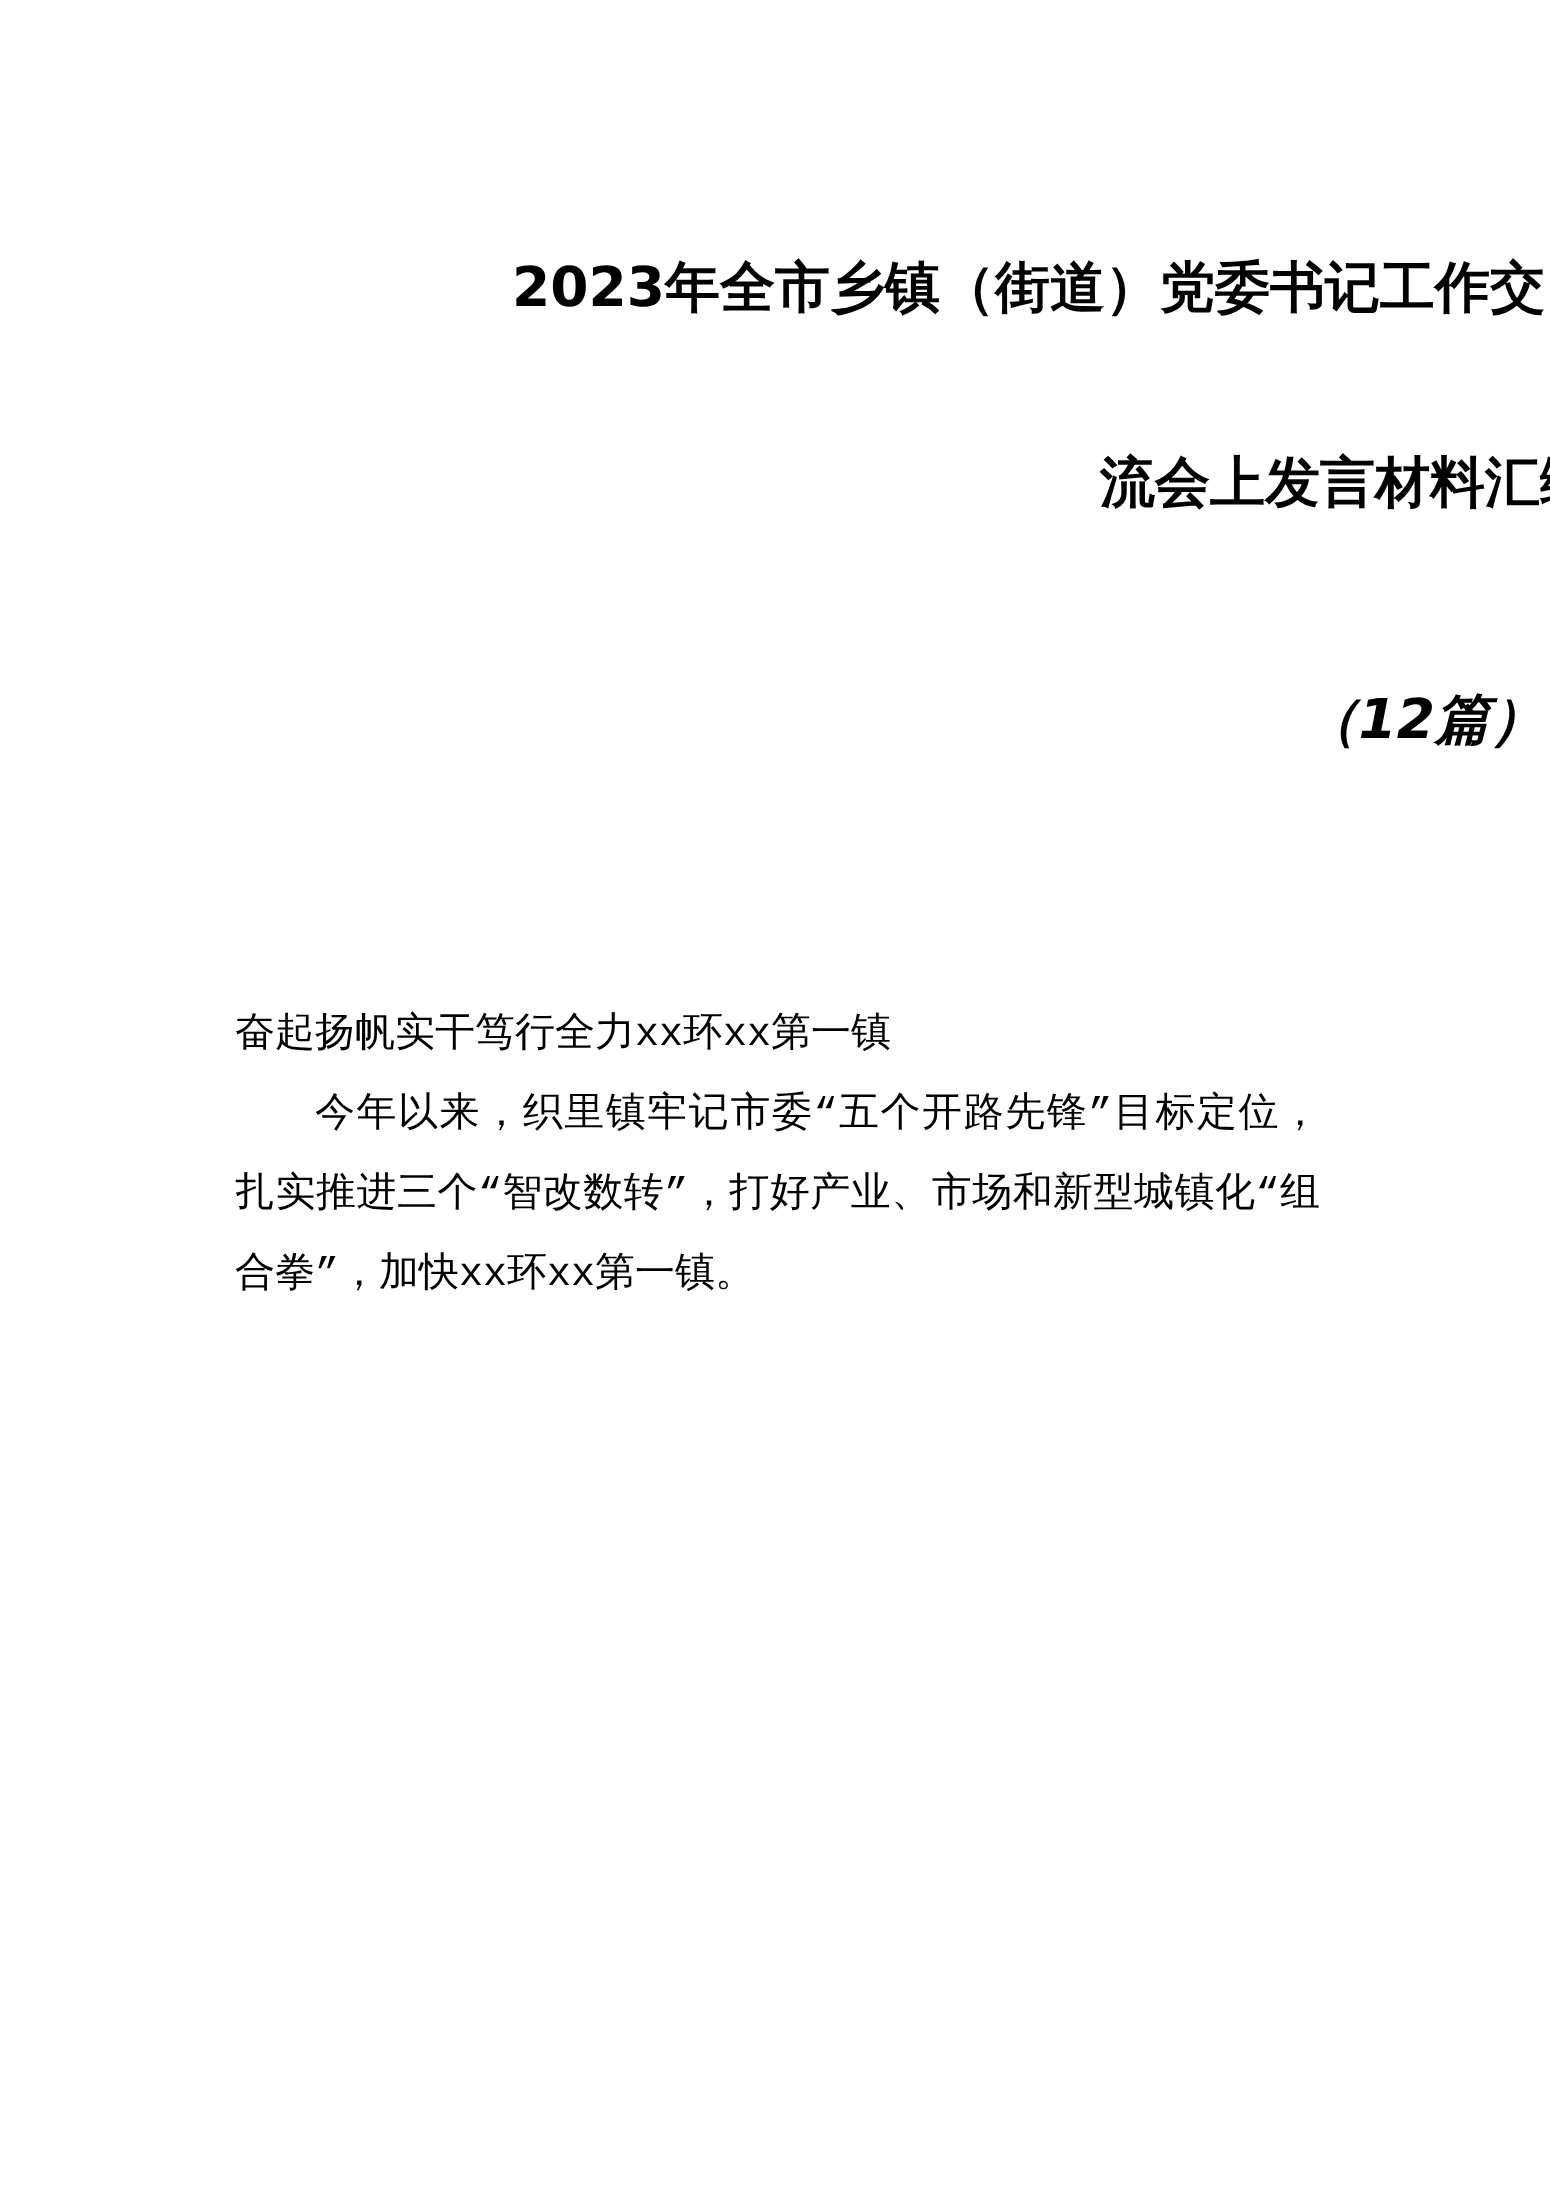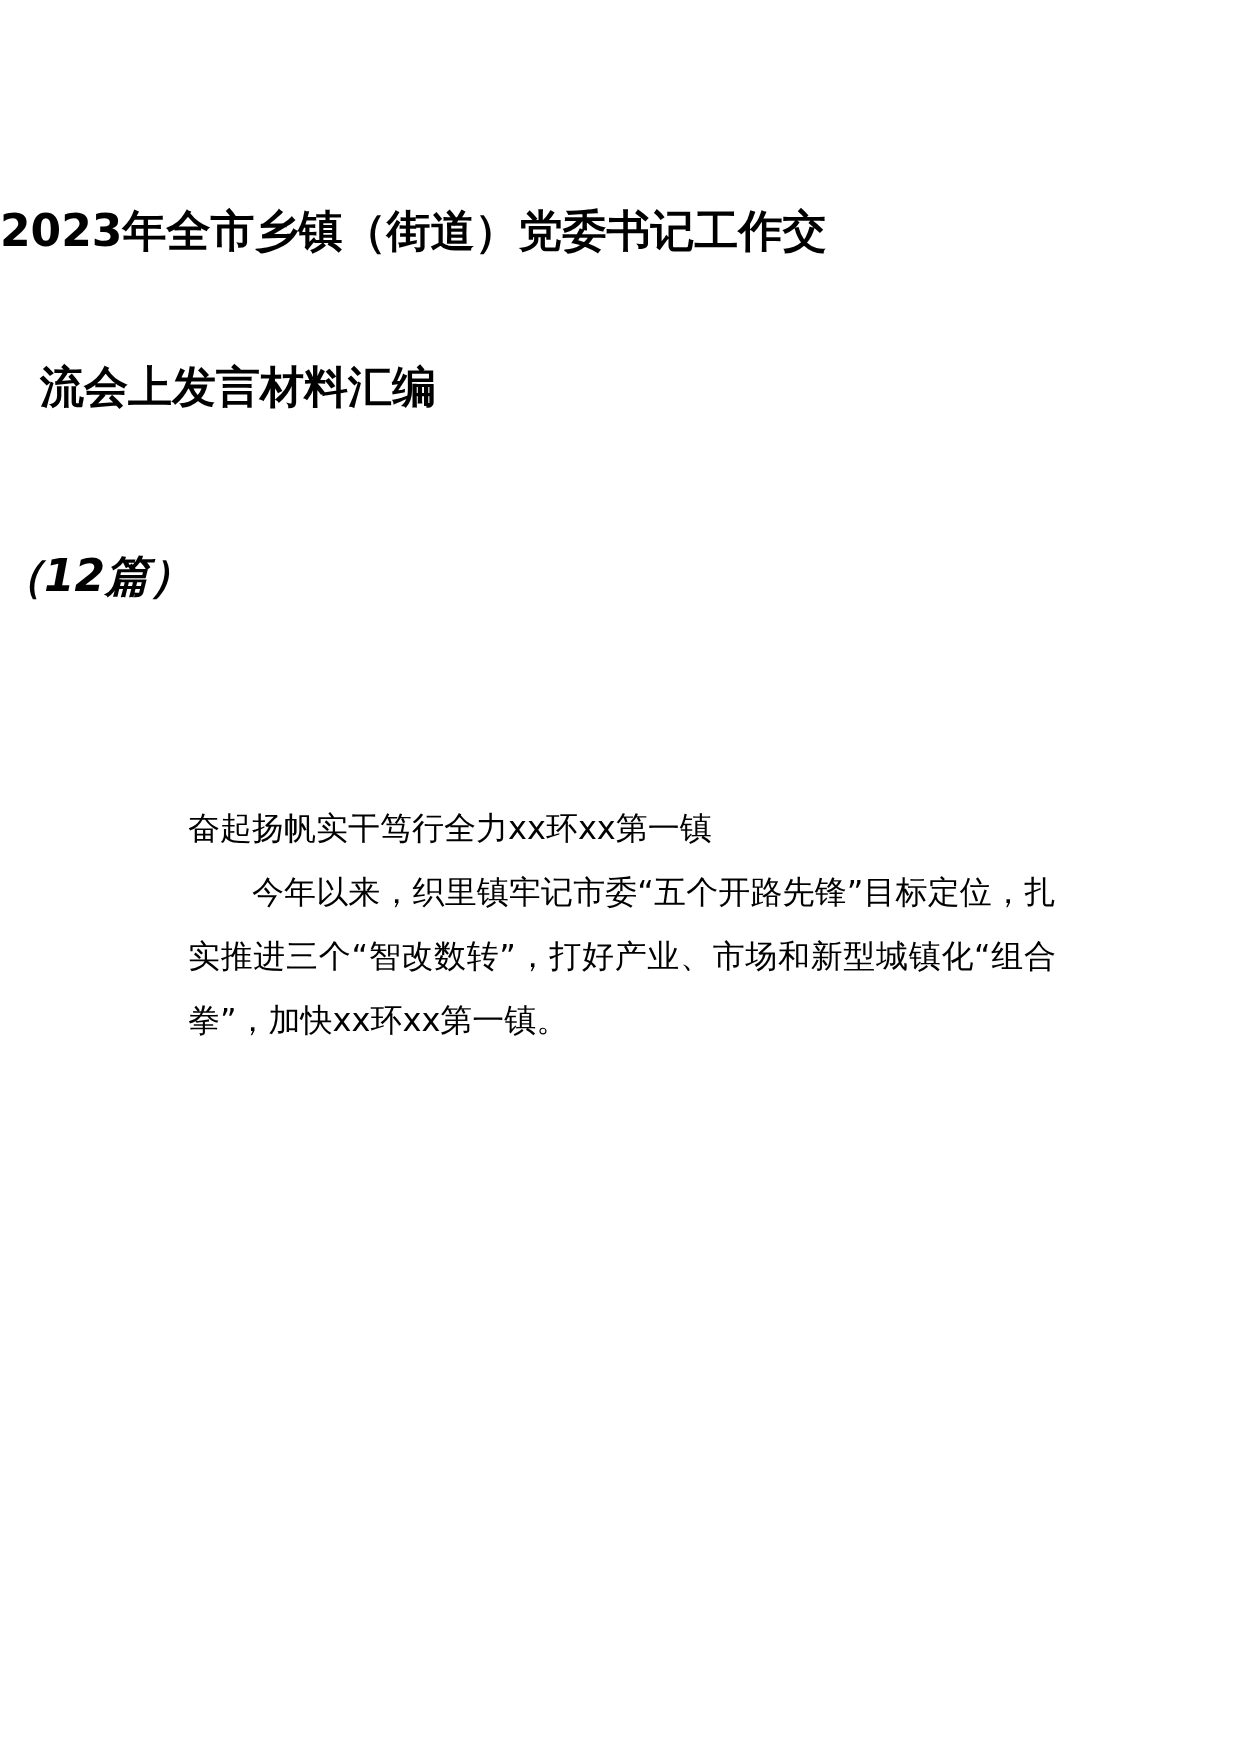--- a/index.html
+++ b/index.html
@@ -1,25 +1,25 @@
 <!DOCTYPE html>
 <html><head>
   <meta charset="utf-8">
   <style>
     html, body { margin: 0; padding: 0; background: #ffffff; }
     body { width: 1240px; height: 1754px; position: relative; overflow: hidden;
            font-family: "DejaVu Sans", "Liberation Sans", sans-serif; color: #000; }
-    .title-line { position: absolute; left: 0; width: 1236px; text-align: left;
+    .title-line { position: absolute; left: 0; width: 1236px; text-align: right;
                   font-weight: bold; font-size: 44px; line-height: 60px; letter-spacing: 0px; }
     #t1 { top: 201px; }
     #t2 { top: 357px; margin-left: 40px; }
     #t3 { top: 546px; font-style: italic; }
     .body { position: absolute; left: 188px; width: 868px; top: 796px;
             font-size: 32px; line-height: 64px; }
-    .body p { margin: 0; text-align: justify; text-align-last: left; }
+    .body p { margin: 0; text-align: justify; text-align-last: left; font-family: Liberation Mono, monospace; }
     .indent { text-indent: 64px; }
     .gap { height: 64px; }
   </style>
 </head>
 <body>
 
 <div>
   <div id="t1" class="title-line">2023年全市乡镇（街道）党委书记工作交</div>
   <div id="t2" class="title-line">流会上发言材料汇编</div>
   <div id="t3" class="title-line">（12篇）</div>

